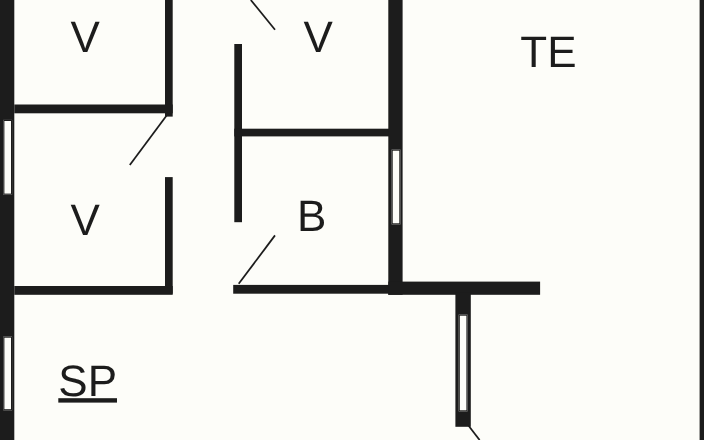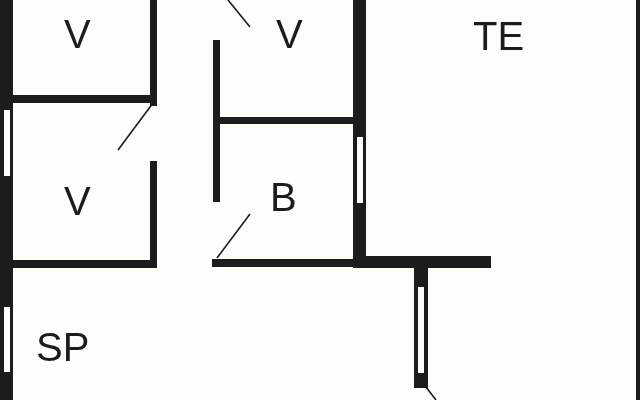--- a/index.html
+++ b/index.html
@@ -42,15 +42,15 @@
     <line x1="228" y1="0" x2="250" y2="27" stroke="#1c1c1c" stroke-width="1.6"></line>
     <line x1="153" y1="103" x2="118" y2="150" stroke="#1c1c1c" stroke-width="1.6"></line>
     <line x1="217" y1="258" x2="250" y2="214" stroke="#1c1c1c" stroke-width="1.6"></line>
     <line x1="426" y1="387" x2="436" y2="400" stroke="#1c1c1c" stroke-width="1.6"></line>
   </svg>
 
   <div class="label" style="left:64px;top:14px;">V</div>
   <div class="label" style="left:276px;top:14px;">V</div>
   <div class="label" style="left:64px;top:181px;">V</div>
   <div class="label" style="left:270px;top:177px;">B</div>
-  <div class="label" style="left:473px;top:16px;">TE</div>
-  <div class="label" style="left:36px;top:327px;">SP</div>
+  <div class="label" style="left:473px;top:28px;">TE</div>
+  <div class="label" style="left:53px;top:327px;text-decoration:underline;">SP</div>
 </div>
 
 </body></html>

